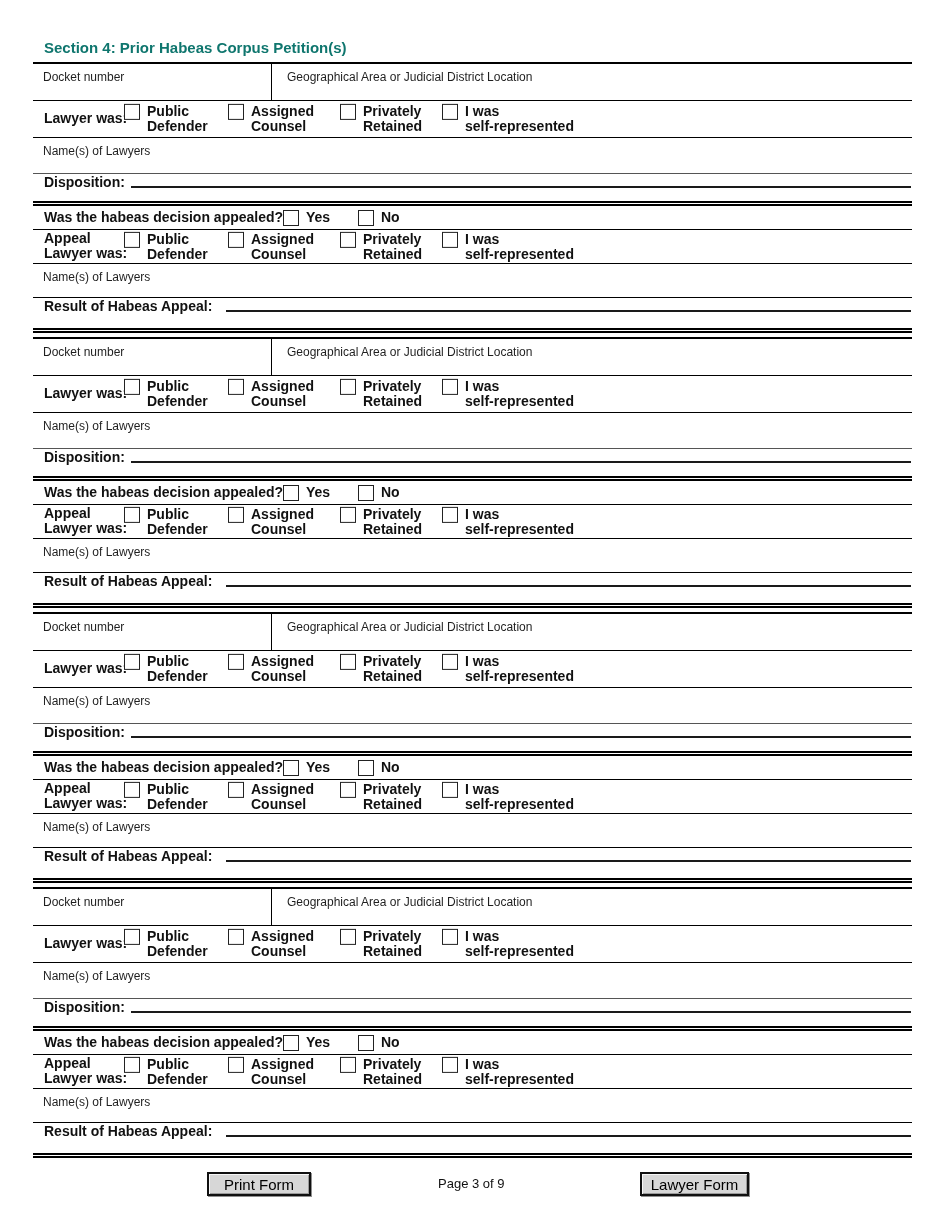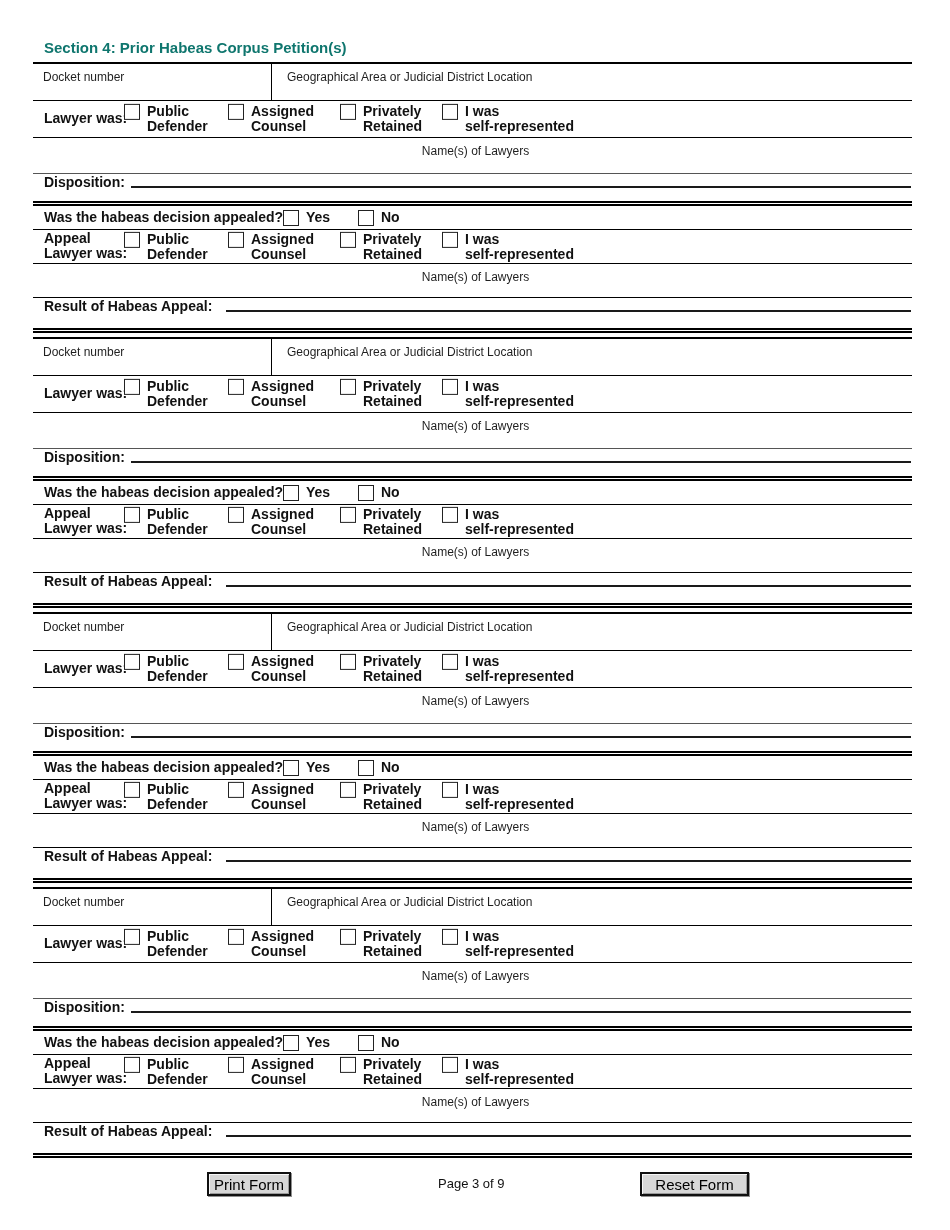--- a/index.html
+++ b/index.html
@@ -22,21 +22,21 @@
   .geo-cell { flex:1; padding:3px 4px 0 7px;margin-left:8px; }
 
   .option-row { position:relative; height:37px; border-bottom:1px solid #000; }
   .option-row.appeal { height:34px; }
   .row-label { position:absolute; left:11px; top:50%; transform:translateY(-50%); line-height:1.12; white-space:nowrap; }
   .opt { position:absolute; top:50%; transform:translateY(-50%); display:flex; }
   .opt .cb { width:16px; height:16px; border:1.5px solid #222; background:#fff; flex:none; }
   .opt .opt-label { margin-left:7px; line-height:1.08; }
   .pos1 { left:91px; } .pos2 { left:195px; } .pos3 { left:307px; } .pos4 { left:409px; }
 
-  .names-area { height:36px; border-bottom:1px solid #555; padding:3px 4px 0 10px;text-align:center; }
+  .names-area { height:36px; border-bottom:1px solid #555; padding:3px 4px 0 10px; }
   .names-area.second { border-bottom:1px solid #000; height:34px; }
 
   .fill-row { display:flex; padding-left:11px; }
   .disposition-row { height:27px; }
   .result-row { height:30px; }
   .fill-line { flex:1; border-bottom:2px solid #1a1a1a; margin:0 1px 3px 6px; height:14px; }
   .result-row .fill-line { margin-left:14px; }
 
   .thick-rule { height:5px; border-top:2px solid #000; border-bottom:2px solid #000; background:#fff; }
 
@@ -46,21 +46,21 @@
   .petition { margin-bottom:4px; }
 
   
   .footer { position:relative; height:46px; }
   .win-btn {
     position:absolute; top:10px; height:24px; padding:0;
     background:#d7d7d7; border:2px solid #101010;
     box-shadow:1px 1px 0 #8f8f8f, inset 1px 1px 0 #f6f6f6, inset -1px -1px 0 #9a9a9a;
     font-family:inherit; font-size:15px; color:#000; text-align:center; line-height:19px; cursor:pointer;
   }
-  .print-btn { left:174px; width:84px;text-align:center; }
+  .print-btn { left:174px; width:104px;text-align:center; }
   .reset-btn { left:607px; width:109px; }
   .page-indicator { position:absolute; left:405px; top:14px; font-size:13px; color:#111; }
 </style>
 </head>
 <body>
 
 <div class="content">
   <h1 class="page-title">Section 4: Prior Habeas Corpus Petition(s)</h1>
 
   <div id="petitions-container">
@@ -405,15 +405,15 @@
       <span class="fill-line"></span>
     </div>
 
     <div class="thick-rule"></div>
   </div>
 </div>
 
   <div class="footer">
     <button class="win-btn print-btn">Print Form</button>
     <span class="page-indicator">Page 3 of 9</span>
-    <button class="win-btn reset-btn">Reset Form</button>
+    <button class="win-btn reset-btn">Lawyer Form</button>
   </div>
 </div>
 
 </body></html>

